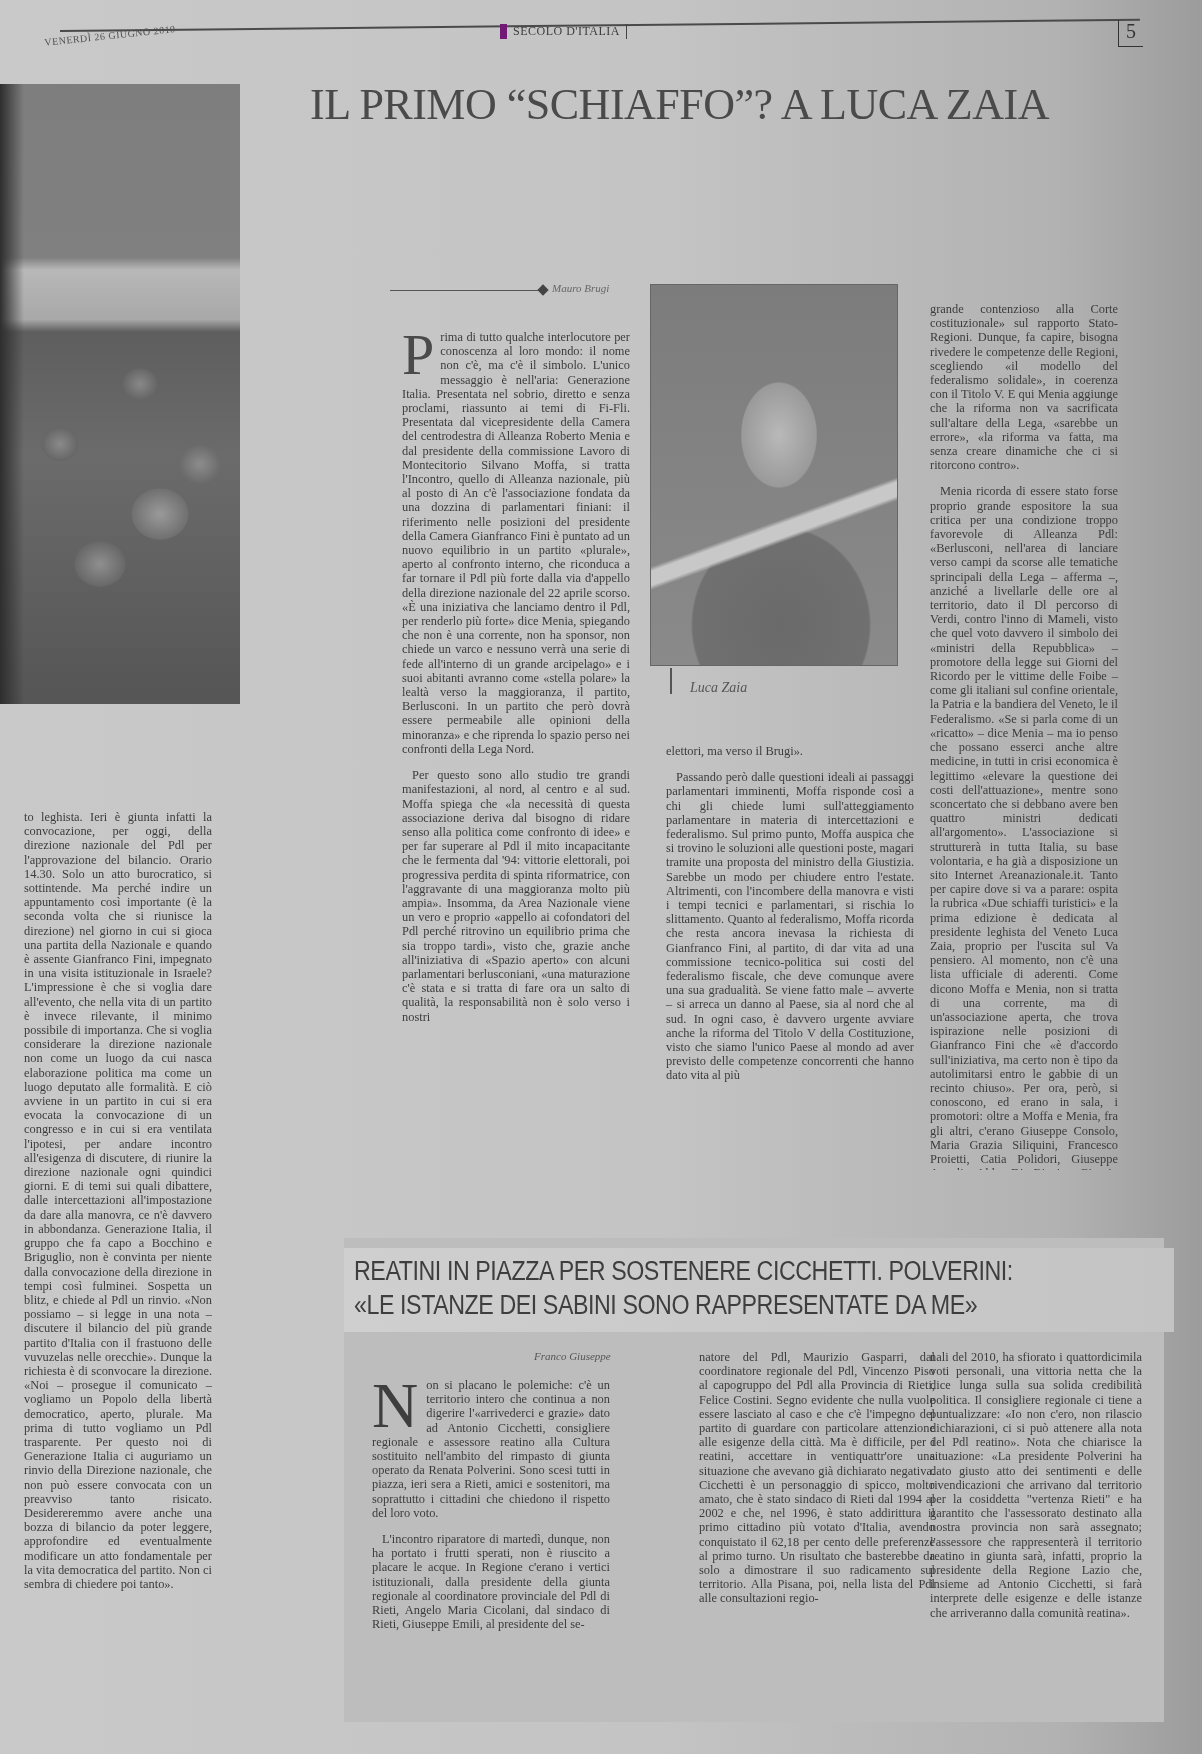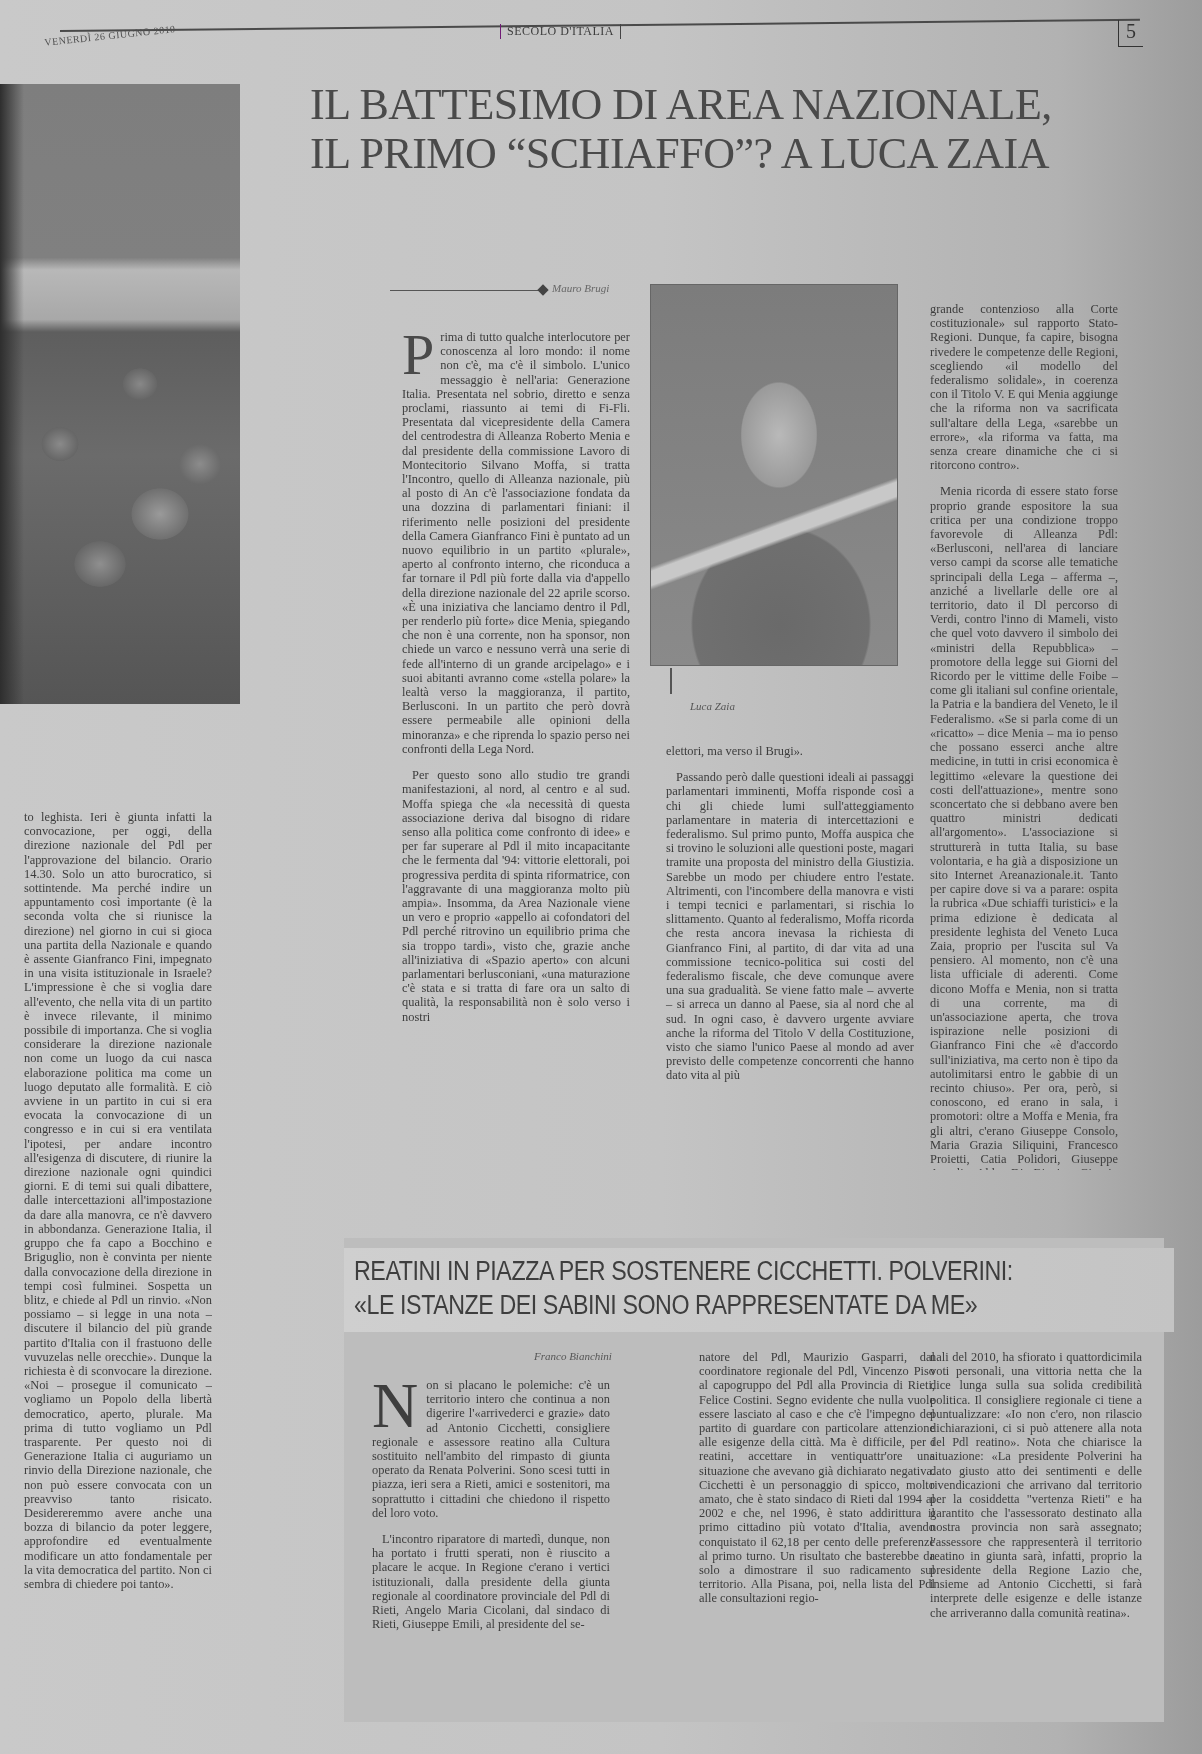--- a/index.html
+++ b/index.html
@@ -8,21 +8,21 @@
     background: linear-gradient(90deg, #c9c9c9 0%, #c4c4c4 55%, #b2b2b2 88%, #9c9c9c 100%);
     font-family: "Liberation Serif", "DejaVu Serif", serif;
     color: #3a3a3a;
     position: relative;
   }
   .page { position: absolute; inset: 0; }
 
   
   .header-rule { position: absolute; left: 60px; top: 30px; width: 1080px; height: 2px; background: #4a4a4a; transform: rotate(-0.6deg); transform-origin: left; }
   .header-date { position: absolute; left: 44px; top: 30px; font-size: 10px; letter-spacing: 0.5px; color: #505050; transform: rotate(-6deg); text-transform: uppercase; }
-  .header-masthead { position: absolute; left: 500px; top: 24px; font-size: 12px; color: #3c3c3c; border-left: 1px solid #701a75; border-right: 1px solid #444; padding: 0 6px; letter-spacing: 0.5px; }
+  .header-masthead { position: absolute; left: 500px; top: 24px; font-size: 12px; color: #3c3c3c; border-left: 7px solid #701a75; border-right: 1px solid #444; padding: 0 6px; letter-spacing: 0.5px; }
   .header-page-num { position: absolute; left: 1118px; top: 20px; width: 24px; height: 26px; border-left: 1px solid #333; border-bottom: 1px solid #333; font-size: 20px; text-align: center; color: #333; }
 
   
   .left-photo {
     position: absolute; left: 0; top: 84px; width: 240px; height: 620px;
     background:
       radial-gradient(ellipse 40px 36px at 160px 430px, #9a9a9a 0%, #707070 70%, transparent 72%),
       radial-gradient(ellipse 36px 32px at 100px 480px, #8f8f8f 0%, #686868 70%, transparent 72%),
       radial-gradient(ellipse 30px 28px at 200px 380px, #8c8c8c 0%, #6a6a6a 70%, transparent 72%),
       radial-gradient(ellipse 26px 24px at 60px 360px, #8a8a8a 0%, #666 70%, transparent 72%),
@@ -59,21 +59,21 @@
   .zaia-photo {
     position: absolute; left: 650px; top: 284px; width: 246px; height: 380px;
     background:
       radial-gradient(ellipse 62px 86px at 128px 150px, #b9b9b9 0%, #9a9a9a 60%, transparent 62%),
       linear-gradient(160deg, transparent 60%, #c8c8c8 61%, #c8c8c8 64%, transparent 65%),
       radial-gradient(ellipse 110px 120px at 130px 340px, #6a6a6a 0%, #707070 80%, transparent 82%),
       linear-gradient(180deg, #7c7c7c 0%, #8a8a8a 100%);
     border: 1px solid #666;
   }
   .caption-bar { position: absolute; left: 670px; top: 668px; width: 2px; height: 26px; background: #555; }
-  .caption { position: absolute; left: 690px; top: 680px; font-size: 11px; font-style: italic; color: #555; margin-top: 20px; }
+  .caption { position: absolute; left: 690px; top: 680px; font-size: 14px; font-style: italic; color: #555; }
 
   
   .box2 { position: absolute; left: 344px; top: 1238px; width: 820px; height: 484px; background: #bdbdbd; }
   .box2-head { position: absolute; left: 344px; top: 1248px; width: 830px; height: 84px; background: linear-gradient(90deg, #cfcfcf, #c4c4c4); }
   .headline2 {
     position: absolute; left: 354px; top: 1254px; width: 830px;
     font-family: "Liberation Sans", "DejaVu Sans", sans-serif;
     font-size: 27px; line-height: 34px; color: #3e3e3e; letter-spacing: -0.5px; transform: scaleX(0.86); transform-origin: left;
     text-transform: uppercase;
   }
@@ -90,21 +90,20 @@
 <div class="page">
 
   <div class="header-rule"></div>
   <div class="header-date">Venerdì 26 giugno 2010</div>
   <div class="header-masthead">SECOLO D'ITALIA</div>
   <div class="header-page-num">5</div>
 
   <div class="left-photo"></div>
 
   <div class="headline">
-    <div>Il battesimo di Area Nazionale,</div>
     <div>Il primo “schiaffo”? A Luca Zaia</div>
   </div>
 
   <div class="byline-rule"></div>
   <div class="byline-dot"></div>
   <div class="byline">Mauro Brugi</div>
 
   <div class="col col-a1">
     <p><span class="dropcap">P</span><span>rima di tutto qualche interlocutore per conoscenza al loro mondo: il nome non c'è, ma c'è il simbolo. L'unico messaggio è nell'aria: Generazione Italia. Presentata nel sobrio, diretto e senza proclami, riassunto ai temi di Fi-Fli. Presentata dal vicepresidente della Camera del centrodestra di Alleanza Roberto Menia e dal presidente della commissione Lavoro di Montecitorio Silvano Moffa, si tratta l'Incontro, quello di Alleanza nazionale, più al posto di An c'è l'associazione fondata da una dozzina di parlamentari finiani: il riferimento nelle posizioni del presidente della Camera Gianfranco Fini è puntato ad un nuovo equilibrio in un partito «plurale», aperto al confronto interno, che riconduca a far tornare il Pdl più forte dalla via d'appello della direzione nazionale del 22 aprile scorso. «È una iniziativa che lanciamo dentro il Pdl, per renderlo più forte» dice Menia, spiegando che non è una corrente, non ha sponsor, non chiede un varco e nessuno verrà una serie di fede all'interno di un grande arcipelago» e i suoi abitanti avranno come «stella polare» la lealtà verso la maggioranza, il partito, Berlusconi. In un partito che però dovrà essere permeabile alle opinioni della minoranza» e che riprenda lo spazio perso nei confronti della Lega Nord.</span></p>
     <p>Per questo sono allo studio tre grandi manifestazioni, al nord, al centro e al sud. Moffa spiega che «la necessità di questa associazione deriva dal bisogno di ridare senso alla politica come confronto di idee» e per far superare al Pdl il mito incapacitante che le fermenta dal '94: vittorie elettorali, poi progressiva perdita di spinta riformatrice, con l'aggravante di una maggioranza molto più ampia». Insomma, da Area Nazionale viene un vero e proprio «appello ai cofondatori del Pdl perché ritrovino un equilibrio prima che sia troppo tardi», visto che, grazie anche all'iniziativa di «Spazio aperto» con alcuni parlamentari berlusconiani, «una maturazione c'è stata e si tratta di fare ora un salto di qualità, la responsabilità non è solo verso i nostri</p>
@@ -127,21 +126,21 @@
   <div class="col col-a-left">
     <p>to leghista. Ieri è giunta infatti la convocazione, per oggi, della direzione nazionale del Pdl per l'approvazione del bilancio. Orario 14.30. Solo un atto burocratico, si sottintende. Ma perché indire un appuntamento così importante (è la seconda volta che si riunisce la direzione) nel giorno in cui si gioca una partita della Nazionale e quando è assente Gianfranco Fini, impegnato in una visita istituzionale in Israele? L'impressione è che si voglia dare all'evento, che nella vita di un partito è invece rilevante, il minimo possibile di importanza. Che si voglia considerare la direzione nazionale non come un luogo da cui nasca elaborazione politica ma come un luogo deputato alle formalità. E ciò avviene in un partito in cui si era evocata la convocazione di un congresso e in cui si era ventilata l'ipotesi, per andare incontro all'esigenza di discutere, di riunire la direzione nazionale ogni quindici giorni. E di temi sui quali dibattere, dalle intercettazioni all'impostazione da dare alla manovra, ce n'è davvero in abbondanza. Generazione Italia, il gruppo che fa capo a Bocchino e Briguglio, non è convinta per niente dalla convocazione della direzione in tempi così fulminei. Sospetta un blitz, e chiede al Pdl un rinvio. «Non possiamo – si legge in una nota – discutere il bilancio del più grande partito d'Italia con il frastuono delle vuvuzelas nelle orecchie». Dunque la richiesta è di sconvocare la direzione. «Noi – prosegue il comunicato – vogliamo un Popolo della libertà democratico, aperto, plurale. Ma prima di tutto vogliamo un Pdl trasparente. Per questo noi di Generazione Italia ci auguriamo un rinvio della Direzione nazionale, che non può essere convocata con un preavviso tanto risicato. Desidereremmo avere anche una bozza di bilancio da poter leggere, approfondire ed eventualmente modificare un atto fondamentale per la vita democratica del partito. Non ci sembra di chiedere poi tanto».</p>
   </div>
 
   <div class="box2"></div>
   <div class="box2-head"></div>
   <div class="headline2">
     <div>Reatini in piazza per sostenere Cicchetti. Polverini:</div>
     <div>«Le istanze dei sabini sono rappresentate da me»</div>
   </div>
-  <div class="byline2">Franco Bianchini</div>
+  <div class="byline2">Franco Giuseppe</div>
 
   <div class="col col-b1">
     <p><span class="dropcap2">N</span><span>on si placano le polemiche: c'è un territorio intero che continua a non digerire l'«arrivederci e grazie» dato ad Antonio Cicchetti, consigliere regionale e assessore reatino alla Cultura sostituito nell'ambito del rimpasto di giunta operato da Renata Polverini. Sono scesi tutti in piazza, ieri sera a Rieti, amici e sostenitori, ma soprattutto i cittadini che chiedono il rispetto del loro voto.</span></p>
     <p>L'incontro riparatore di martedì, dunque, non ha portato i frutti sperati, non è riuscito a placare le acque. In Regione c'erano i vertici istituzionali, dalla presidente della giunta regionale al coordinatore provinciale del Pdl di Rieti, Angelo Maria Cicolani, dal sindaco di Rieti, Giuseppe Emili, al presidente del se-</p>
   </div>
   <div class="col col-b2">
     <p>natore del Pdl, Maurizio Gasparri, dal coordinatore regionale del Pdl, Vincenzo Piso al capogruppo del Pdl alla Provincia di Rieti, Felice Costini. Segno evidente che nulla vuole essere lasciato al caso e che c'è l'impegno del partito di guardare con particolare attenzione alle esigenze della città. Ma è difficile, per i reatini, accettare in ventiquattr'ore una situazione che avevano già dichiarato negativa. Cicchetti è un personaggio di spicco, molto amato, che è stato sindaco di Rieti dal 1994 al 2002 e che, nel 1996, è stato addirittura il primo cittadino più votato d'Italia, avendo conquistato il 62,18 per cento delle preferenze al primo turno. Un risultato che basterebbe da solo a dimostrare il suo radicamento sul territorio. Alla Pisana, poi, nella lista del Pdl alle consultazioni regio-</p>
   </div>
   <div class="col col-b3">
     <p>nali del 2010, ha sfiorato i quattordicimila voti personali, una vittoria netta che la dice lunga sulla sua solida credibilità politica. Il consigliere regionale ci tiene a puntualizzare: «Io non c'ero, non rilascio dichiarazioni, ci si può attenere alla nota del Pdl reatino». Nota che chiarisce la situazione: «La presidente Polverini ha dato giusto atto dei sentimenti e delle rivendicazioni che arrivano dal territorio per la cosiddetta "vertenza Rieti" e ha garantito che l'assessorato destinato alla nostra provincia non sarà assegnato; l'assessore che rappresenterà il territorio reatino in giunta sarà, infatti, proprio la presidente della Regione Lazio che, insieme ad Antonio Cicchetti, si farà interprete delle esigenze e delle istanze che arriveranno dalla comunità reatina».</p>

